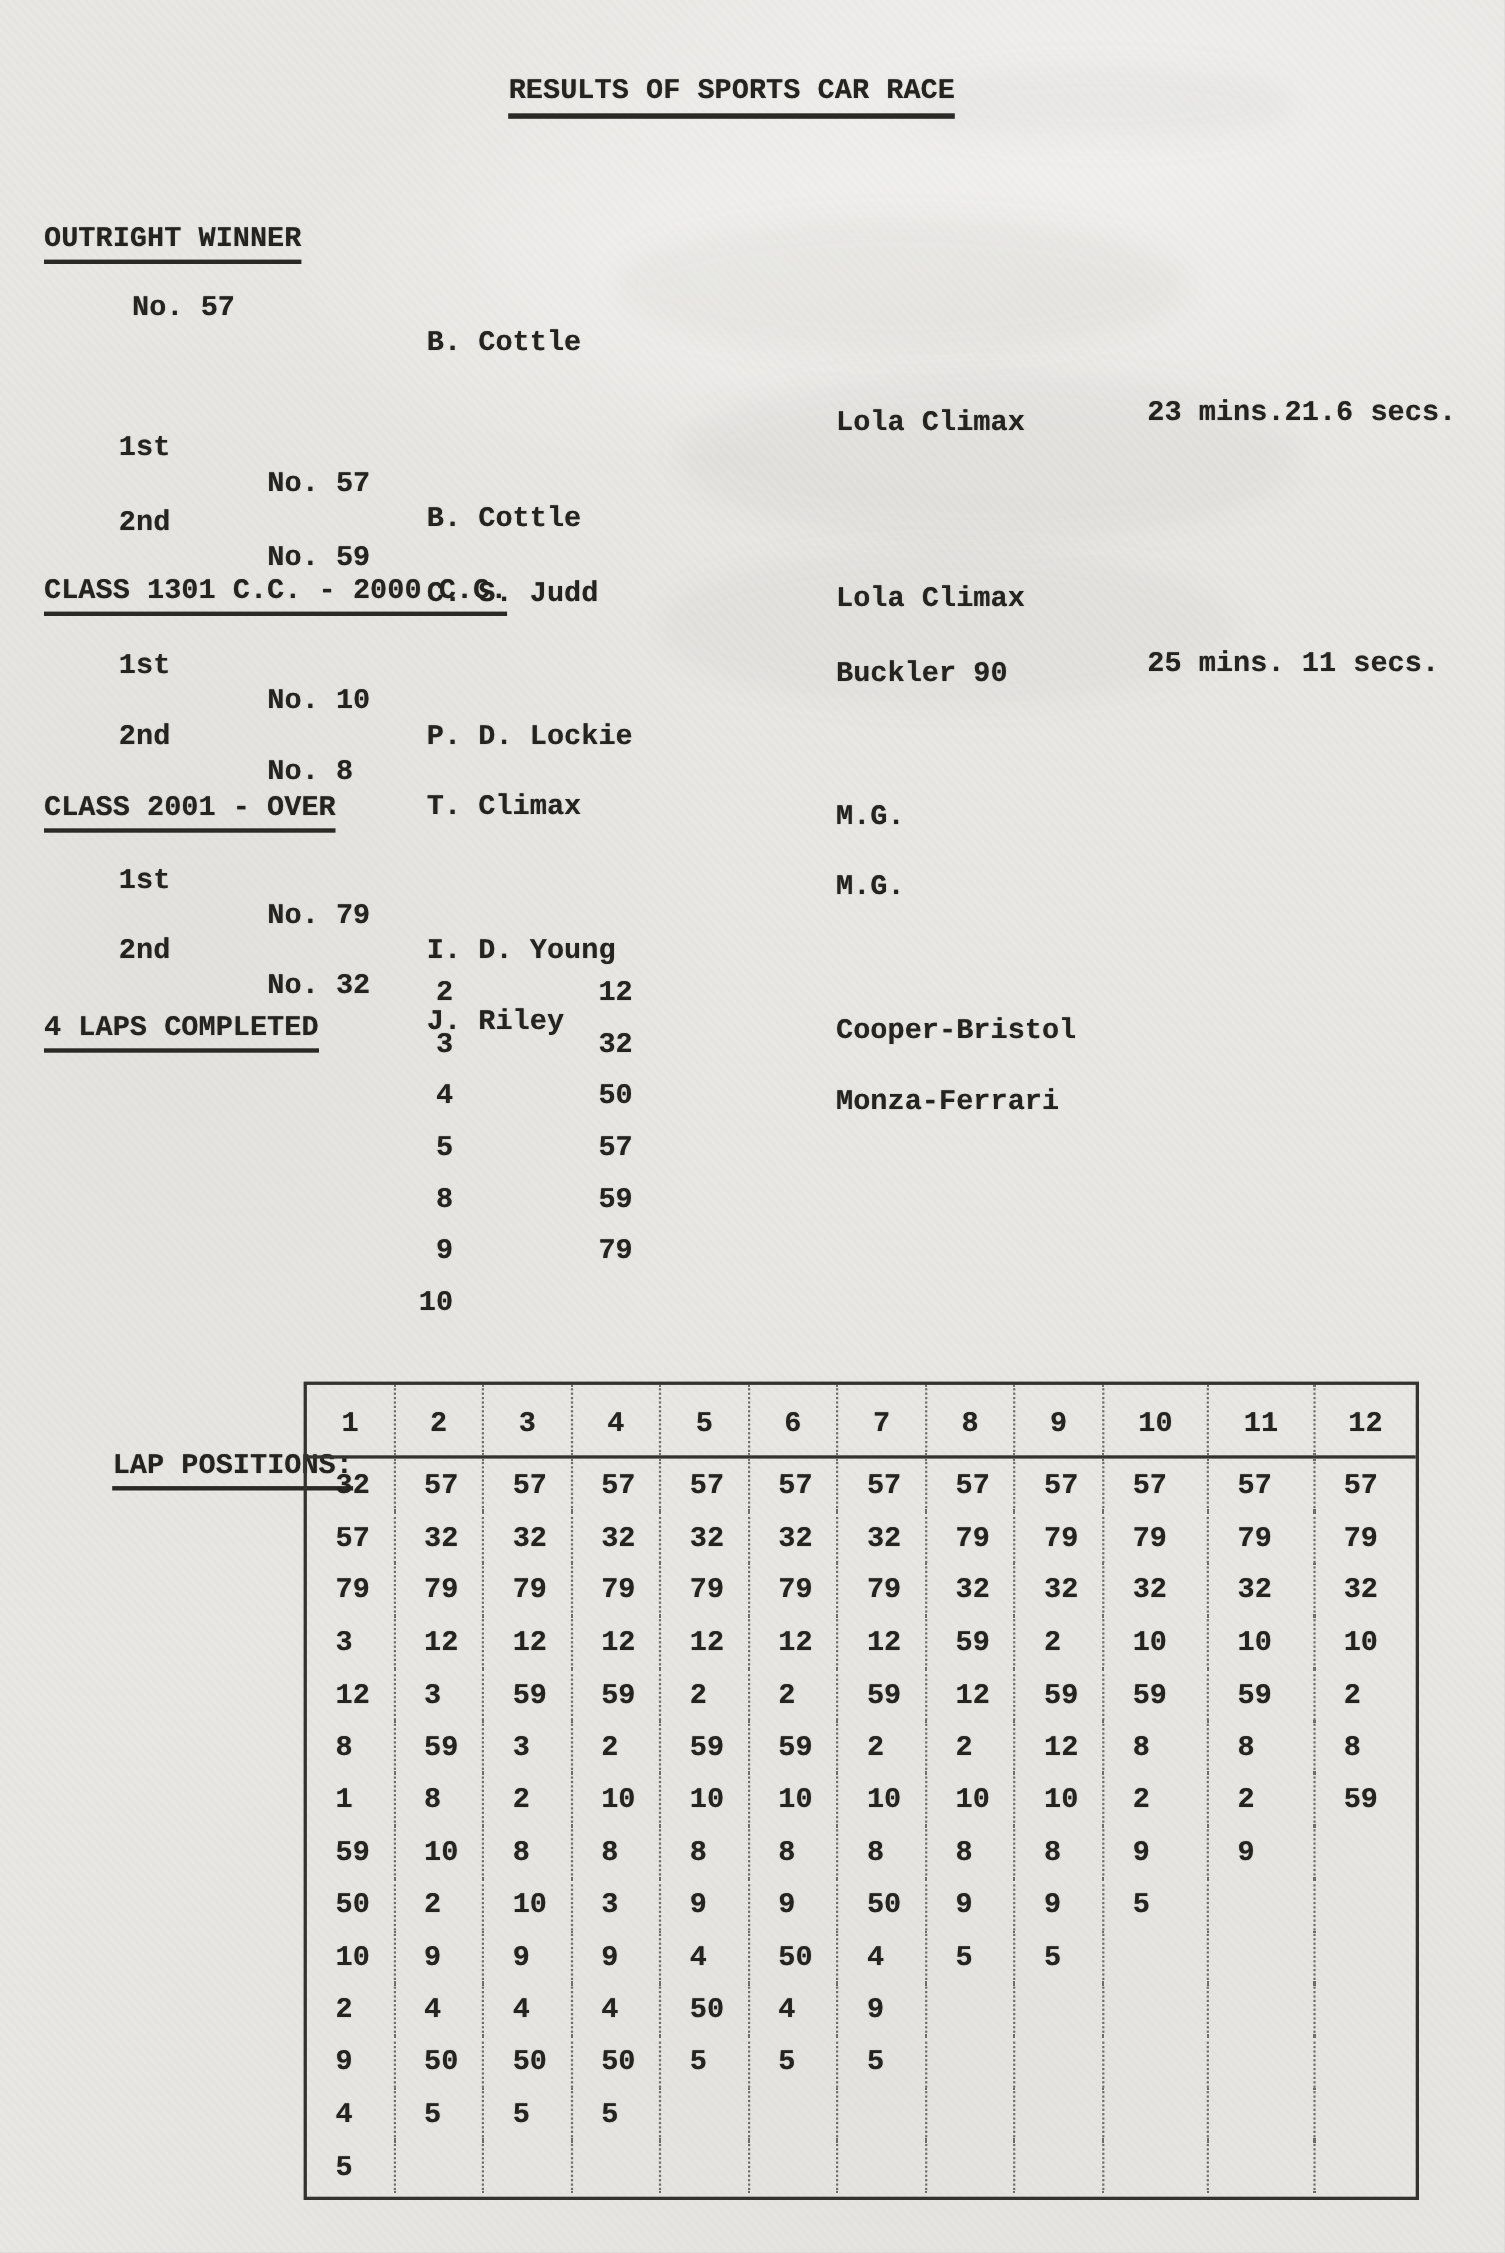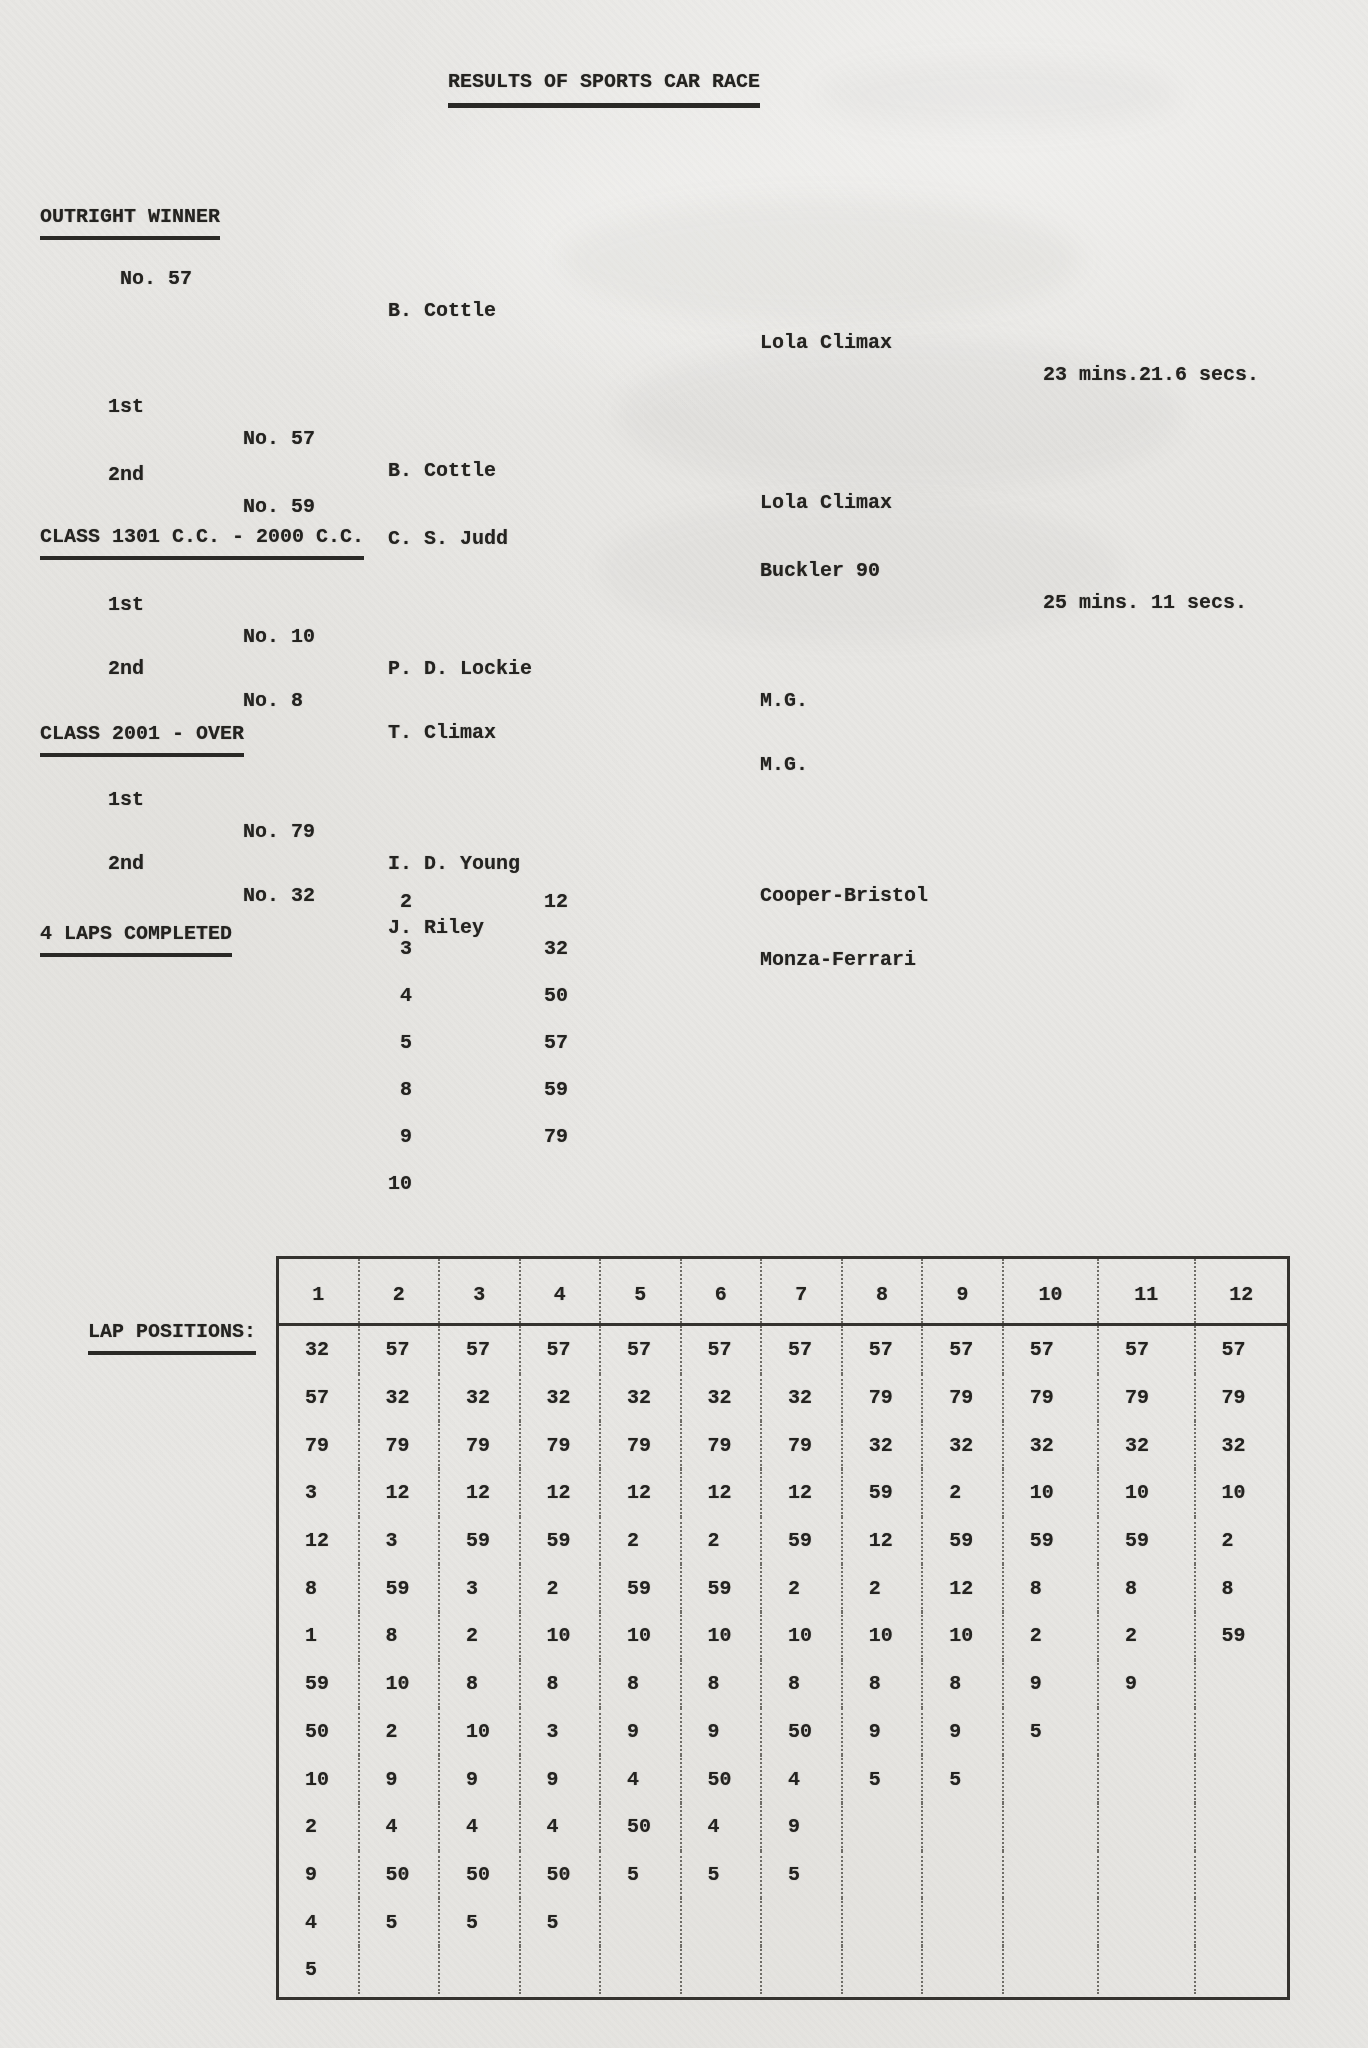--- a/index.html
+++ b/index.html
@@ -9,34 +9,34 @@
     margin:0 auto;
     overflow:hidden;
     background-color:#e8e7e4;
     background-image:
       radial-gradient(900px 500px at 72% 6%, rgba(255,255,255,.38), transparent 70%),
       radial-gradient(700px 900px at 12% 42%, rgba(213,211,205,.28), transparent 70%),
       radial-gradient(1100px 760px at 58% 92%, rgba(218,216,210,.30), transparent 72%),
       radial-gradient(500px 260px at 44% 12%, rgba(255,255,255,.25), transparent 70%),
       repeating-linear-gradient(47deg, rgba(0,0,0,.013) 0 3px, rgba(255,255,255,.016) 3px 6px);
     font-family:"Liberation Mono","DejaVu Sans Mono",monospace;
-    font-size:20px;font-weight:700;color:#242320;
+    font-size:26px;font-weight:700;color:#242320;
     text-shadow:0 0 1px rgba(40,38,35,.55);
   }
   .line{position:absolute;left:0;width:100%;height:32px;line-height:32px;white-space:pre;}
   .c{position:absolute;white-space:pre;}
   .underline{display:inline-block;border-bottom:4px solid #2a2926;padding-bottom:3px;}
   .title-line{left:400px;}
   .title-line .underline{border-bottom-width:5px;padding-bottom:5px;}
   .heading{left:40px;text-align:center;}
   .pos{left:108px;}
   .num{left:243px;}
   .num-winner{left:120px;}
   .driver{left:388px;}
-  .car{left:760px;}
+  .car{left:760px;margin-top:41px;}
   .time{left:1043px;text-align:center;}
   .laps-row{position:absolute;left:0;width:100%;height:32px;line-height:32px;}
   .laps-a{position:absolute;left:352px;width:60px;text-align:right;white-space:pre;}
   .laps-b{position:absolute;left:544px;white-space:pre;}
   .lp-label{left:40px;}
   .lp-table{
     position:absolute;left:276px;top:1256px;width:1014px;height:744px;
     border:3px solid #34322e;box-sizing:border-box;
     display:flex;flex-direction:column;
   }

